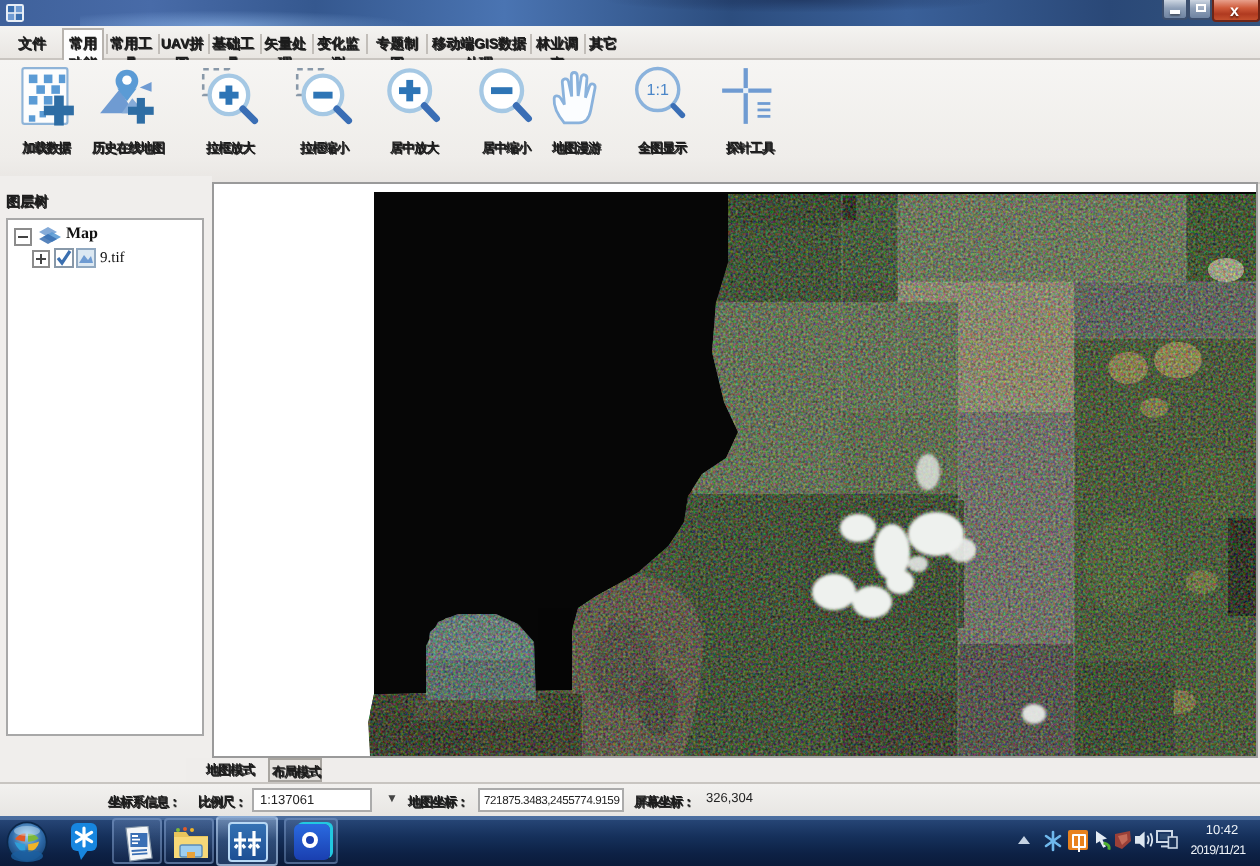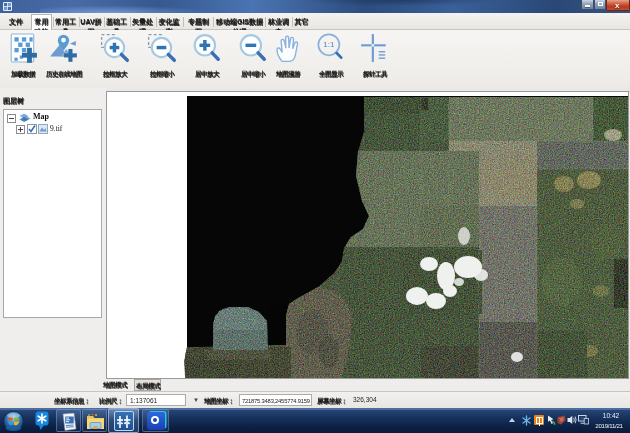--- a/index.html
+++ b/index.html
@@ -144,21 +144,21 @@
           <line x1="17.5" y1="23.5" x2="23.5" y2="23.5"></line>
         </g>
         <rect x="10.8" y="10.3" width="2.4" height="2.4" fill="#e8f0f8"></rect>
       </svg>
       <div class="abs cjk lbl" style="left:349px;top:40px;width:52px;text-align:center;">探针工具</div>
     </div>
 </div>
 
 <div class="abs" style="left:0;top:88px;width:106px;height:303px;background:#f0eeec;">
  <div class="abs cjk" style="left:3px;top:8px;font-size:7px;">图层树</div>
- <div class="abs" style="left:3px;top:21px;width:99px;height:209px;background:#fff;border:1px solid #a8a8a8;padding-left:28px;">
+ <div class="abs" style="left:3px;top:21px;width:99px;height:259px;background:#fff;border:1px solid #a8a8a8;padding-left:28px;">
 
   <svg class="abs" style="left:3px;top:4px" width="9" height="9" viewBox="0 0 9 9">
         <rect x="0.5" y="0.5" width="8" height="8" fill="#fff" stroke="#8c8c8c"></rect>
         <line x1="2" y1="4.5" x2="7" y2="4.5" stroke="#444" stroke-width="1"></line>
       </svg>
   <svg class="abs" style="left:15px;top:2px" width="12" height="12" viewBox="0 0 12 12">
         <path d="M0.5 4 L5 1.5 L9.5 4 L5 6.5 Z" fill="#85abd8"></path>
         <path d="M2.5 6.5 L7 4 L11.5 6.5 L7 9 Z" fill="#5b9bd5" opacity="0.9"></path>
         <path d="M0.5 7.5 L5 5 L9.5 7.5 L5 10 Z" fill="#3a6fb0" opacity="0.85"></path>
       </svg>

